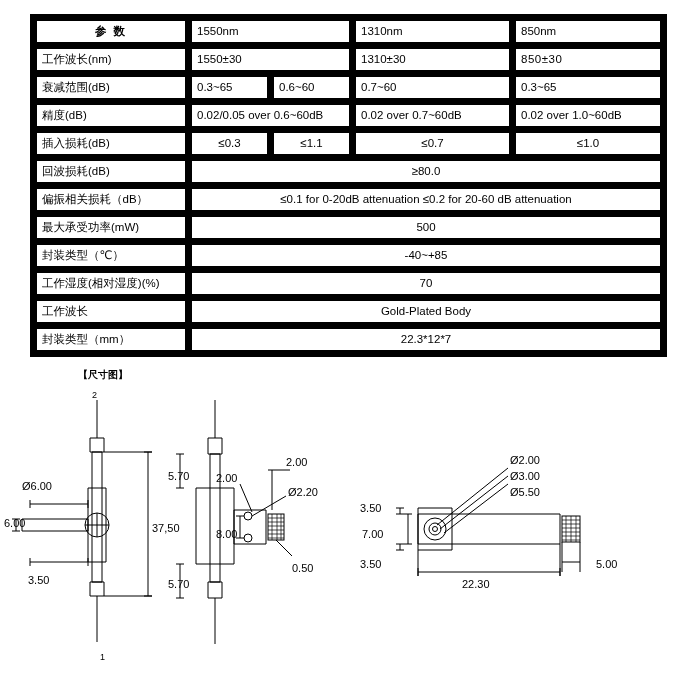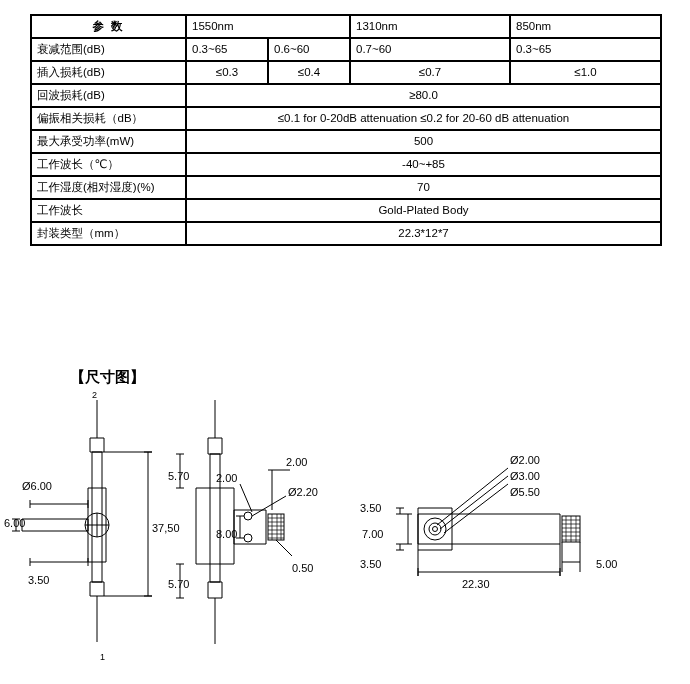--- a/index.html
+++ b/index.html
@@ -13,38 +13,38 @@
     position:relative;
   }
   
   .spec-wrap{position:absolute;left:30px;top:14px;width:630px;}
   table.spec{
     border-collapse:collapse;
     width:630px;
     table-layout:fixed;
   }
   table.spec td{
-    border:2px solid #000000;
+    border:7px solid #000000;
     height:19px;
     padding:1px 5px;
     font-size:11.5px;
     vertical-align:middle;
     line-height:1.15;
     white-space:nowrap;
     overflow:hidden;
   }
   td.lab{width:155px;}
   td.c{text-align:center;}
   td.l{text-align:left;}
   td.hdr{font-weight:bold;text-align:center;letter-spacing:2px;}
   .sp{letter-spacing:.5px;}
   
   .dim-title{
-    position:absolute;left:70px;top:368px;
-    font-size:15px;font-weight:bold;
+    position:absolute;left:78px;top:368px;
+    font-size:10px;font-weight:bold;
     font-family:"DejaVu Sans","Liberation Sans",sans-serif;
   }
   .draw{position:absolute;left:0;top:392px;width:690px;height:285px;}
   svg{display:block;}
   text{font-family:"Liberation Sans","DejaVu Sans",sans-serif;}
 </style>
 </head>
 <body>
 
 <div class="spec-wrap">
@@ -57,34 +57,46 @@
       <col style="width:151px">
     </colgroup>
     <tbody>
       <tr>
         <td class="hdr">参  数</td>
         <td class="l" colspan="2">1550nm</td>
         <td class="l">1310nm</td>
         <td class="l">850nm</td>
       </tr>
 
+      <tr>
+        <td class="lab l">工作波长(nm)</td>
+        <td class="l" colspan="2">1550±30</td>
+        <td class="l">1310±30</td>
+        <td class="l sp">850±30</td>
+      </tr>
 
       <tr>
         <td class="lab l">衰减范围(dB)</td>
         <td class="l">0.3~65</td>
         <td class="l">0.6~60</td>
         <td class="l">0.7~60</td>
         <td class="l">0.3~65</td>
       </tr>
 
+      <tr>
+        <td class="lab l">精度(dB)</td>
+        <td class="l" colspan="2">0.02/0.05  over  0.6~60dB</td>
+        <td class="l">0.02  over  0.7~60dB</td>
+        <td class="l">0.02  over  1.0~60dB</td>
+      </tr>
 
       <tr>
         <td class="lab l">插入损耗(dB)</td>
         <td class="c">≤0.3</td>
-        <td class="c">≤0.4</td>
+        <td class="c">≤1.1</td>
         <td class="c">≤0.7</td>
         <td class="c">≤1.0</td>
       </tr>
 
       <tr>
         <td class="lab l">回波损耗(dB)</td>
         <td class="c" colspan="4">≥80.0</td>
       </tr>
 
       <tr>
@@ -92,21 +104,21 @@
         <td class="c" colspan="4">≤0.1  for  0-20dB  attenuation   ≤0.2  for  20-60 dB  attenuation</td>
       </tr>
 
       <tr>
         <td class="lab l">最大承受功率(mW)</td>
         <td class="c" colspan="4">500</td>
       </tr>
 
 
       <tr>
-        <td class="lab l">工作波长（℃）</td>
+        <td class="lab l">封装类型（℃）</td>
         <td class="c" colspan="4">-40~+85</td>
       </tr>
 
       <tr>
         <td class="lab l">工作湿度(相对湿度)(%)</td>
         <td class="c" colspan="4">70</td>
       </tr>
 
       <tr>
         <td class="lab l">工作波长</td>

